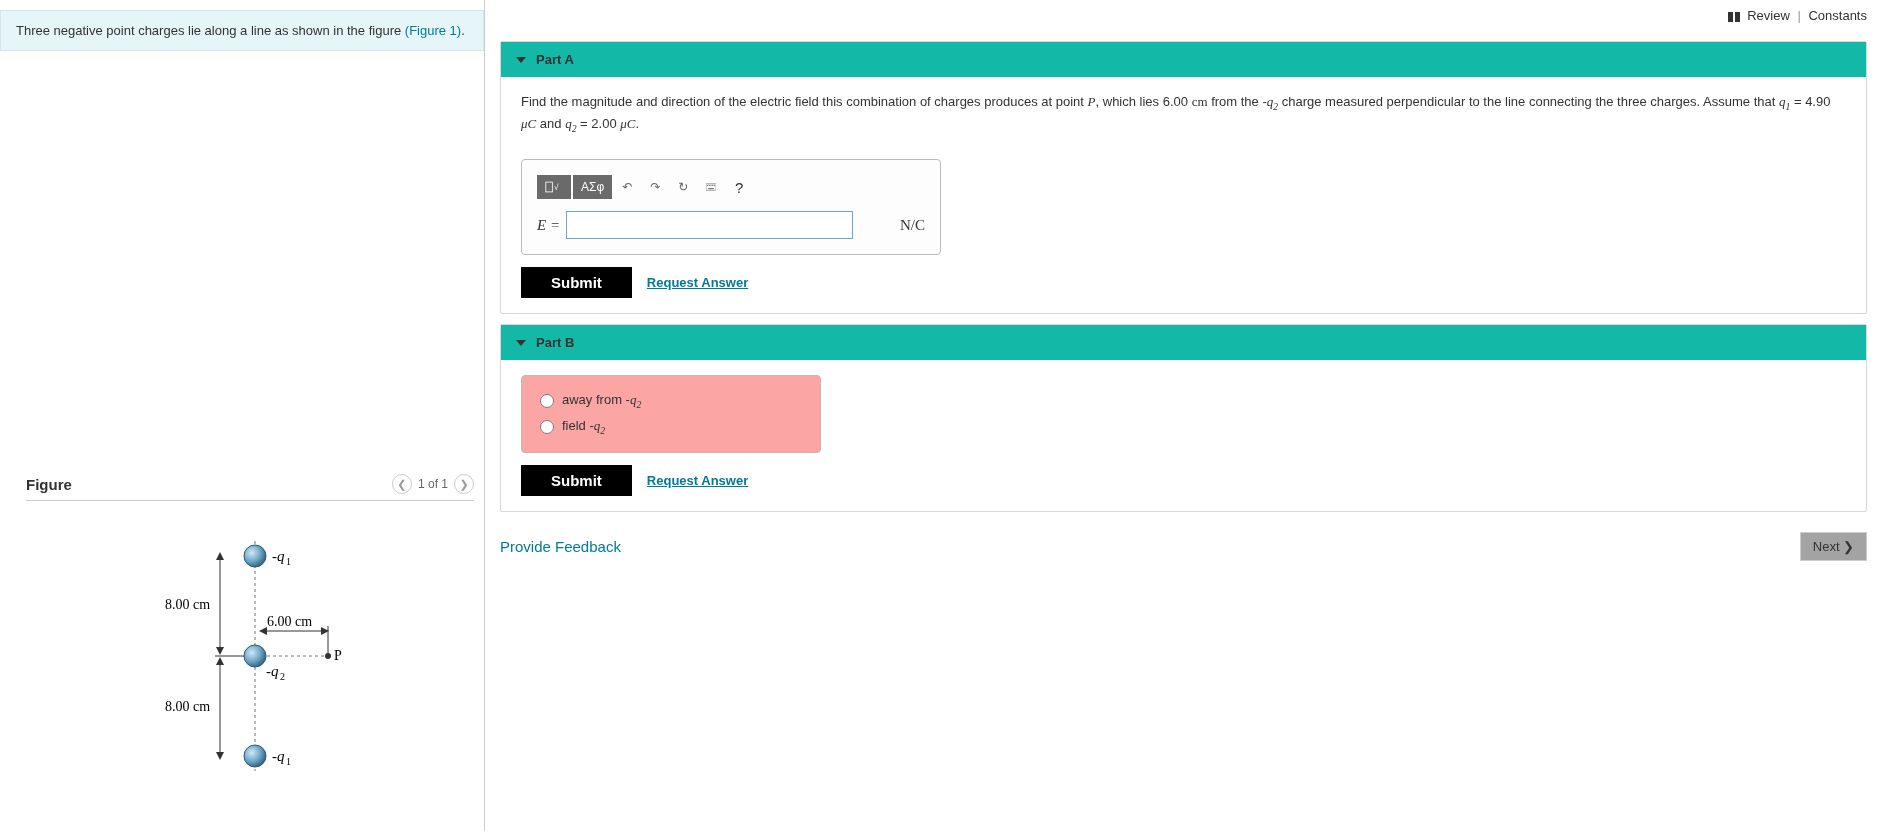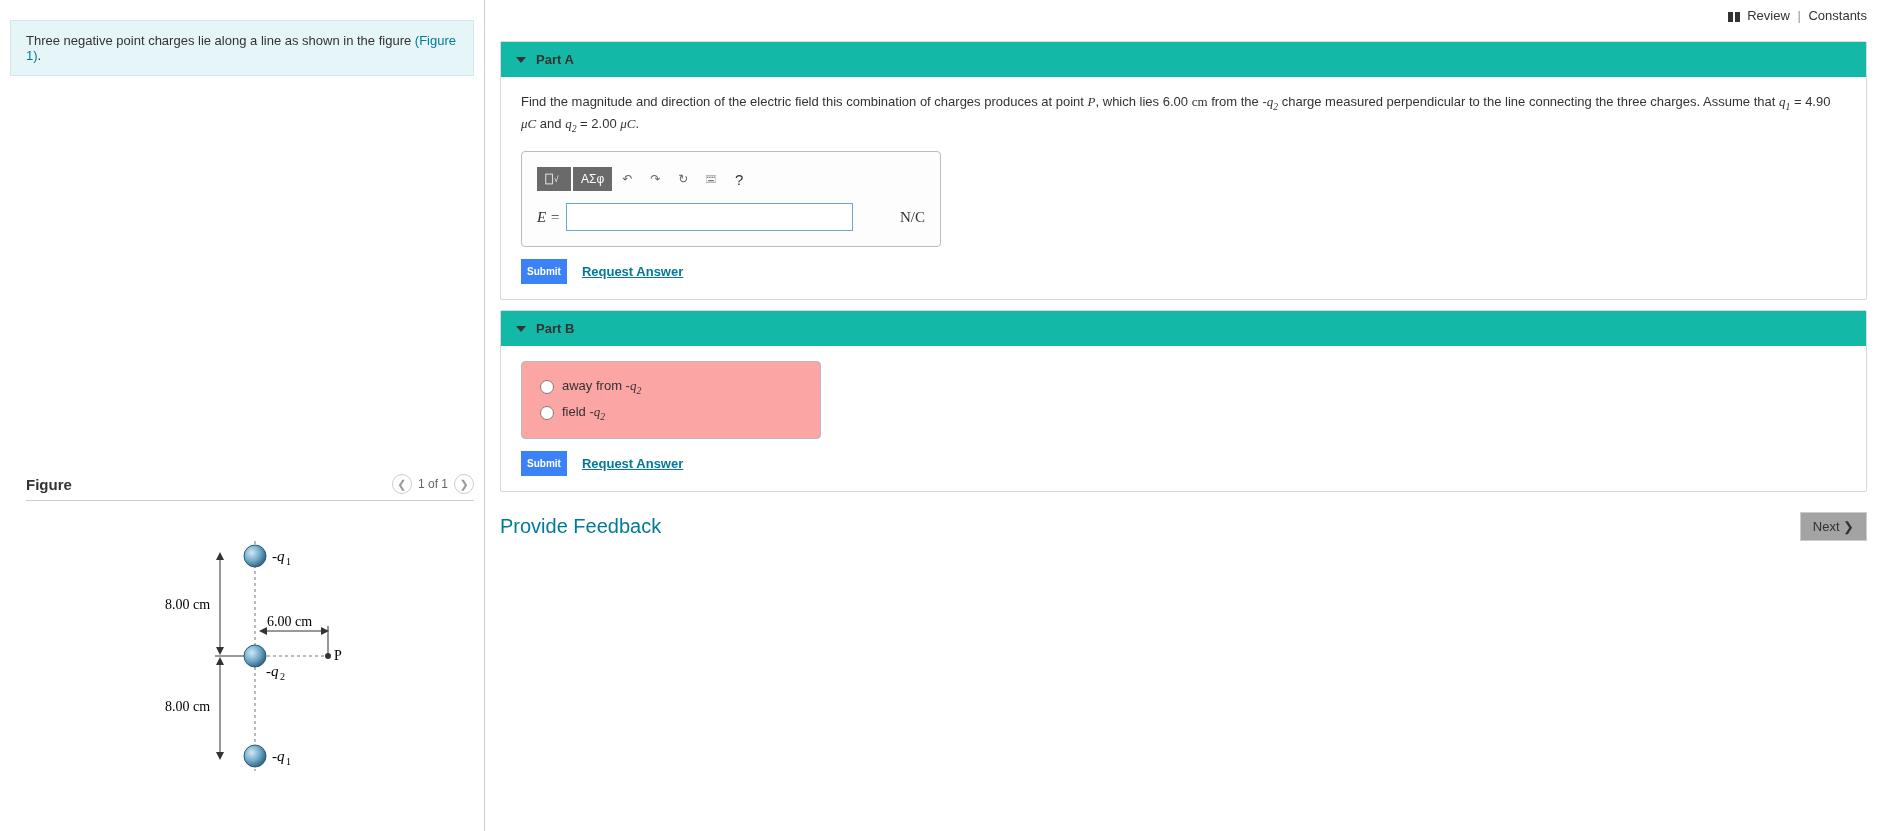--- a/index.html
+++ b/index.html
@@ -1,53 +1,53 @@
 <!DOCTYPE html>
 <html><head>
   <meta charset="utf-8">
   <style>
     * { box-sizing: border-box; margin: 0; padding: 0; }
     body { font-family: Arial, Helvetica, sans-serif; font-size: 13px; color: #333; background: #fff; }
     .container { display: flex; width: 100%; min-height: 831px; }
-    .left-panel { width: 485px; border-right: 1px solid #ccc; padding: 10px; position: relative; }
+    .left-panel { width: 485px; border-right: 1px solid #ccc; position: relative; }
     .right-panel { flex: 1; padding: 0; }
     .top-links { text-align: right; padding: 8px 15px; font-size: 13px; }
     .top-links a { color: #333; text-decoration: none; }
     .icon-flag { display:inline-block; width:12px; height:10px; position:relative; margin-right:4px; vertical-align:middle;}
     .icon-flag::before, .icon-flag::after { content:''; position:absolute; background:#333; width:5px; height:10px; top:0;}
     .icon-flag::before{left:0;}
     .icon-flag::after{right:0;}
     .problem-intro { background: #e6f5f7; border: 1px solid #d0e8eb; padding: 12px 15px; margin: 10px 0; color: #333; font-size: 13px; }
     .problem-intro .fig-link { color: #007a99; cursor: pointer; }
     .figure-section { position: absolute; bottom: 50px; left: 26px; right: 10px; }
     .figure-header { display: flex; justify-content: space-between; align-items: center; border-bottom: 1px solid #ccc; padding-bottom: 6px; margin-bottom: 20px; }
     .figure-header h3 { font-size: 15px; font-weight: bold; }
     .figure-nav { display: flex; align-items: center; gap: 6px; font-size: 12px; color: #666; }
     .nav-btn { width: 20px; height: 20px; border-radius: 50%; border: 1px solid #ccc; background: #fff; display: flex; align-items: center; justify-content: center; cursor: pointer; color: #999; font-size: 11px; }
     .part-section { border: 1px solid #d8d8d8; margin: 10px 15px; border-radius: 2px; background:#fff;}
     .part-header { background: #14b8a6; padding: 10px 15px; display: flex; align-items: center; gap: 10px; cursor: pointer; }
     .caret-down { width: 0; height: 0; border-left: 5px solid transparent; border-right: 5px solid transparent; border-top: 6px solid #333; }
     .part-header b { font-size: 13px; }
     .part-body { padding: 15px 20px; }
-    .question-text { font-size: 13px; line-height: 1.5; margin-bottom: 15px; }
+    .question-text { font-size: 13px; line-height: 1.5; margin-bottom: 23px; }
     .answer-box { border: 1px solid #bbb; border-radius: 4px; background: #fdfdfd; padding: 15px; width: 420px; margin-bottom: 12px; }
     .toolbar { display: flex; gap: 2px; margin-bottom: 12px; align-items: center; }
     .tool-btn { background: #6a6a6a; color: #fff; border: none; padding: 4px 8px; font-size: 12px; height: 24px; display: flex; align-items: center; justify-content: center; cursor: pointer; }
     .tool-btn.light { background: transparent; color: #666; border: none; width: 26px; }
     .input-row { display: flex; align-items: center; gap: 6px; font-style: italic; font-family: 'Times New Roman', serif; font-size: 15px; }
     .input-row input { flex: 1; height: 28px; border: 1px solid #6aa9c4; padding: 2px 5px; font-size: 14px; }
     .unit { font-family: 'Times New Roman', serif; font-style: normal; font-size: 15px; margin-left: 41px; }
     .submit-row { display: flex; align-items: center; gap: 15px; }
-    .submit-btn { background: #3b82f6; color: #fff; border: none; padding: 7px 6px; font-size: 10px; font-weight: bold; cursor: pointer; }
+    .submit-btn { background: #000000; color: #fff; border: none; padding: 7px 30px; font-size: 15px; font-weight: bold; cursor: pointer; }
     .request-link { color: #007a99; text-decoration: underline; font-size: 13px; cursor: pointer; font-weight: bold; }
     .radio-box { border: 1px solid #bbb; border-radius: 4px; background: #fca5a5; padding: 12px 18px; width: 300px; margin-bottom: 12px; }
     .radio-row { display: flex; align-items: center; gap: 8px; padding: 4px 0; font-size: 13px; }
     .radio-row input[type=radio] { width: 14px; height: 14px; cursor: pointer; }
     .feedback-row { display: flex; justify-content: space-between; align-items: center; padding: 10px 15px 15px; }
-    .feedback-link { color: #007a99; font-size: 20px; cursor: pointer; }
+    .feedback-link { color: #007a99; font-size: 15px; cursor: pointer; }
     .next-btn { background: #a3a3a3; border: 1px solid #ccc; padding: 6px 12px; font-size: 13px; cursor: pointer; color: #333; }
     .figure-svg { display: block; margin: 0 auto; }
     sub { font-size: 0.75em; }
     .sep { color:#999; margin: 0 4px;}
   </style>
 </head>
 <body>
 
 <div class="container">
   <div class="left-panel">

